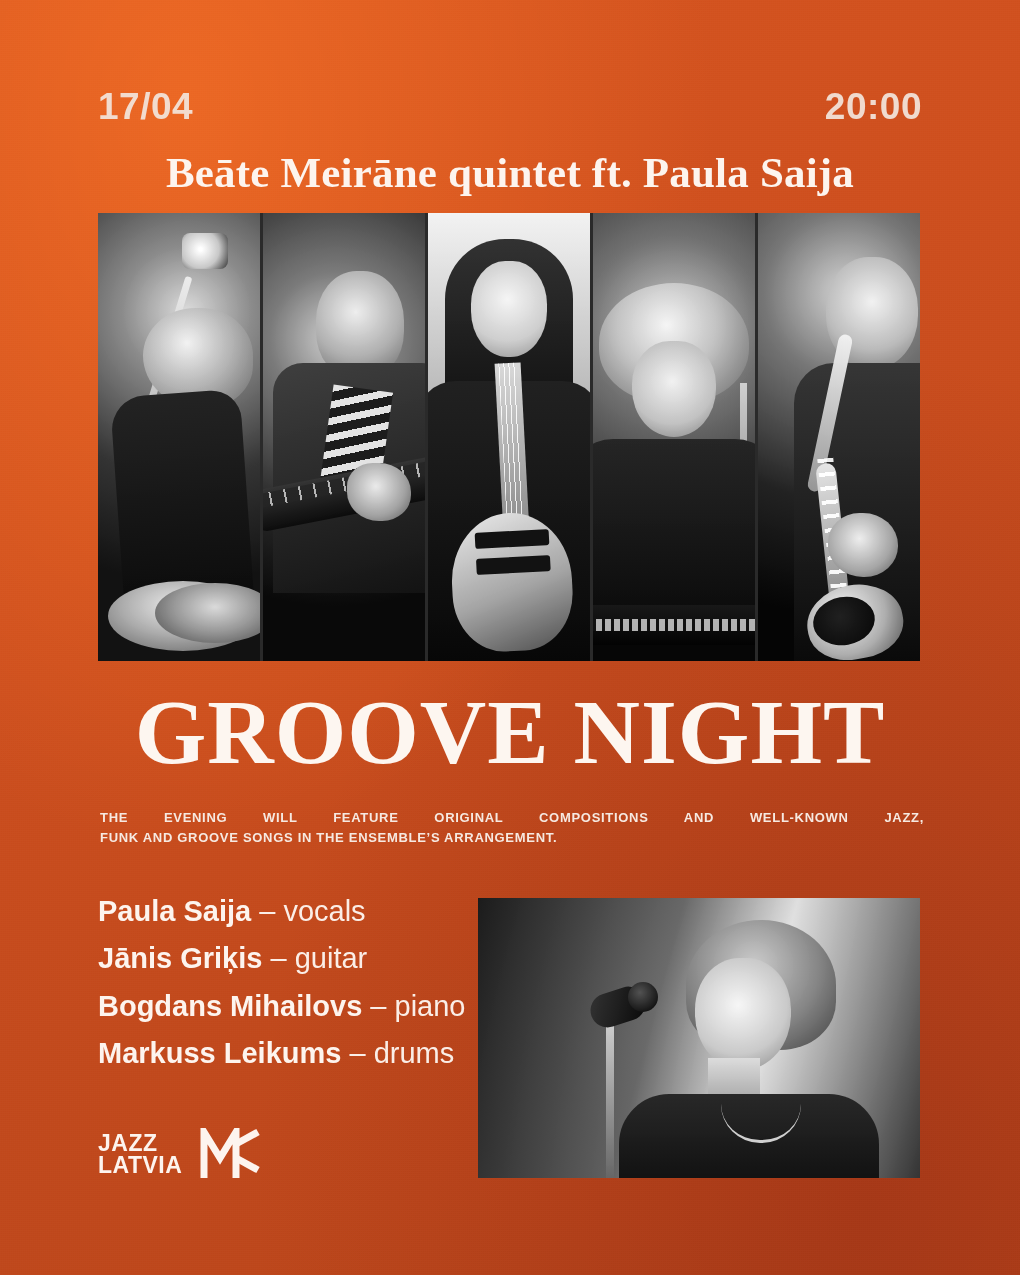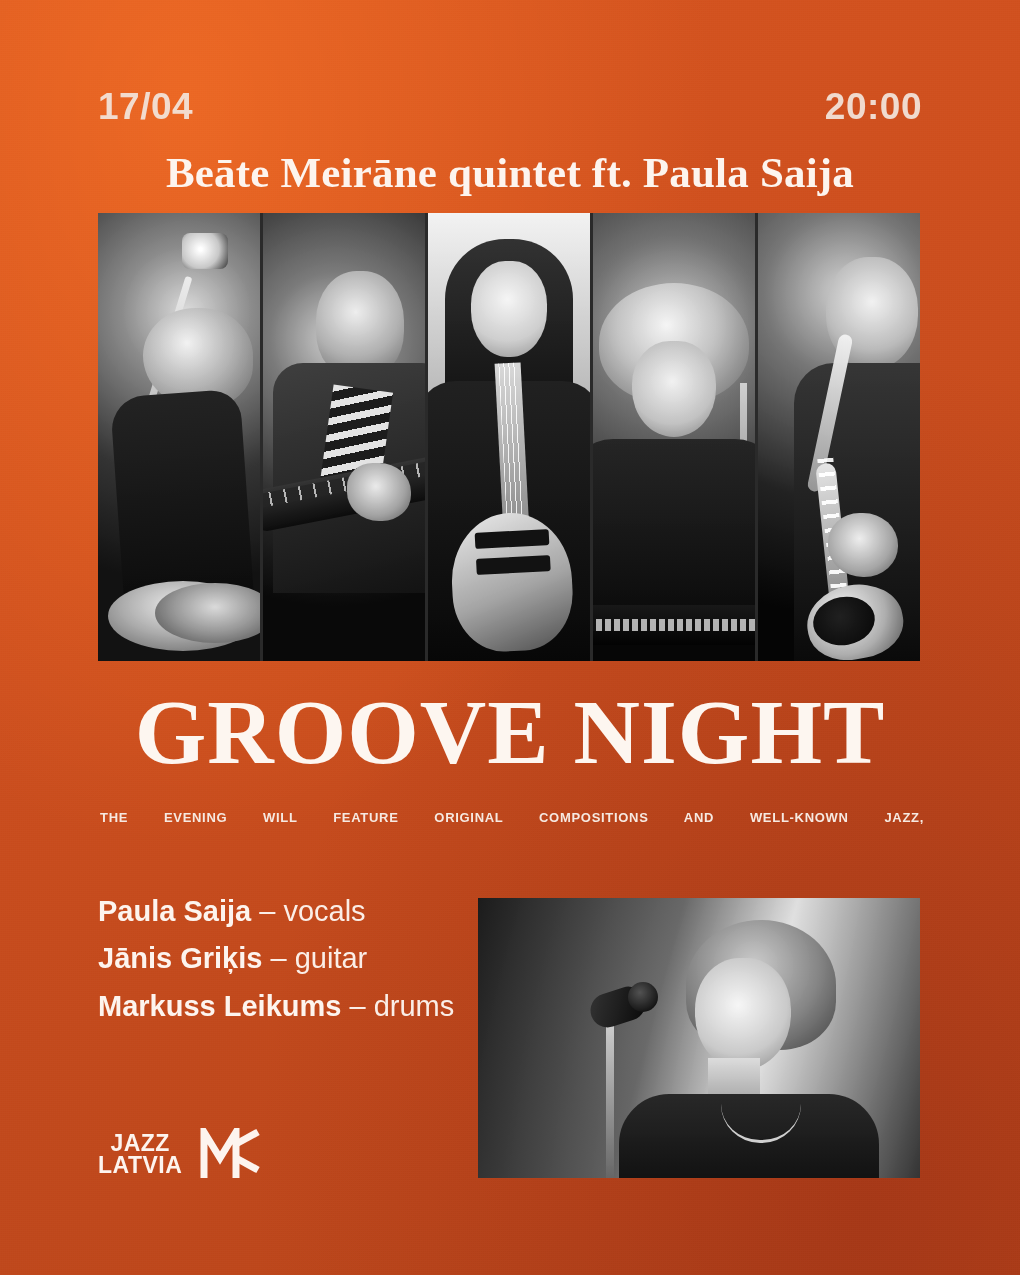--- a/index.html
+++ b/index.html
@@ -602,21 +602,20 @@
     align-items: center;
     gap: 18px;
   }
   .jazzlatvia {
     color: #fdf4ee;
     font-weight: 800;
     font-size: 23px;
     line-height: 0.96;
     letter-spacing: 0.5px;
     font-family: "Liberation Sans", sans-serif;
-    text-align: center;
   }
   .mark {
     width: 62px;
     height: 52px;
   }
 </style>
 </head>
 <body>
 
 <div class="poster">
@@ -675,30 +674,35 @@
         <div class="bell"></div>
         <div class="bellhole"></div>
         <div class="hand"></div>
       </div>
     </div>
 
     <div class="title-main">GROOVE NIGHT</div>
 
     <div class="desc">
       <span class="line">THE EVENING WILL FEATURE ORIGINAL COMPOSITIONS AND WELL-KNOWN JAZZ,</span>
+      <span class="line last">FUNK AND GROOVE  SONGS IN THE ENSEMBLE’S ARRANGEMENT.</span>
     </div>
 
     <div class="lineup">
       <div class="row">
         <span class="nm">Paula Saija</span>
         <span class="rl">– vocals</span>
       </div>
       <div class="row">
         <span class="nm">Jānis Griķis</span>
         <span class="rl">– guitar</span>
+      </div>
+      <div class="row">
+        <span class="nm">Bogdans Mihailovs</span>
+        <span class="rl">– piano</span>
       </div>
       <div class="row">
         <span class="nm">Markuss Leikums</span>
         <span class="rl">– drums</span>
       </div>
     </div>
 
     <div class="photo2">
       <div class="bgl"></div>
       <div class="hair"></div>

